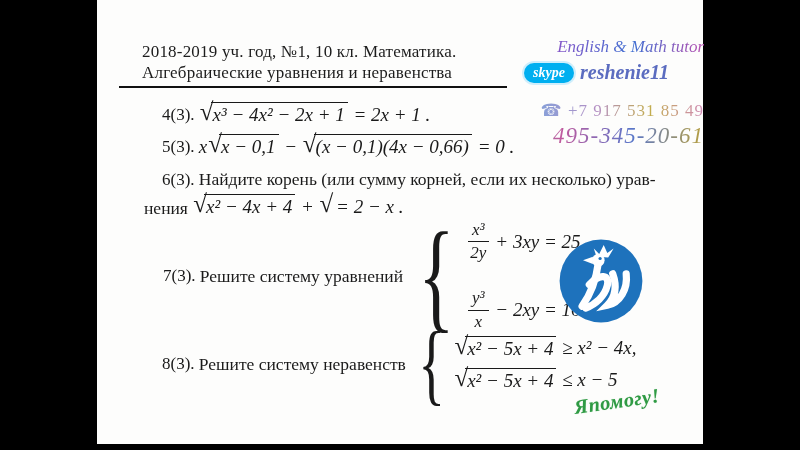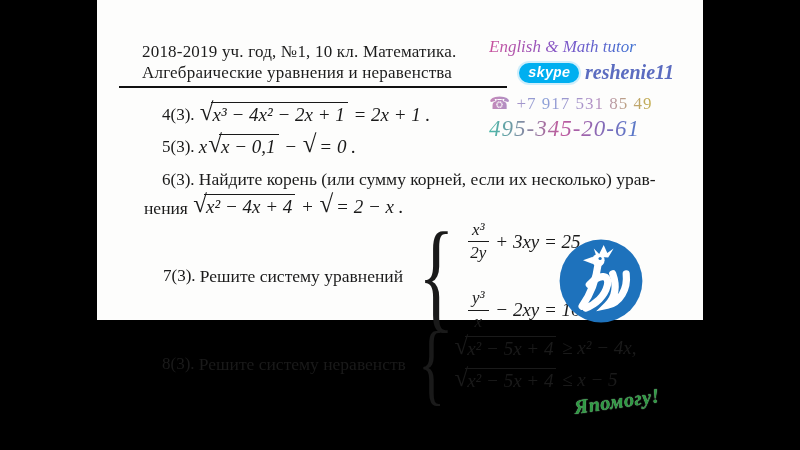--- a/index.html
+++ b/index.html
@@ -1,35 +1,35 @@
 <!DOCTYPE html>
 <html><head>
 <meta charset="utf-8">
 <style>
   html,body{margin:0;padding:0;background:#000;}
   .stage{position:relative;width:800px;height:450px;background:#000;overflow:hidden;
          font-family:"Liberation Serif",serif;color:#1a1a1a;}
-  .page{position:absolute;left:97px;top:0;width:606px;height:320px;background:#fdfdfc;}
+  .page{position:absolute;left:97px;top:0;width:606px;height:444px;background:#fdfdfc;}
   .abs{position:absolute;}
 
   
   .hdr{font-size:17px;line-height:21px;color:#1c1c1c;letter-spacing:.2px;}
   .rule{height:2px;background:#111;}
 
   
-  .contact{width:215px;text-align:left;}
+  .contact{width:215px;text-align:right;}
   .tutor{font-style:italic;font-size:17px;font-weight:500;
          background:linear-gradient(90deg,#c9519c,#8055c8,#3f6fd1,#b84fb0);
          -webkit-background-clip:text;background-clip:text;color:transparent;}
   .skyperow{display:flex;align-items:center;justify-content:center;gap:6px;margin-top:4px;}
-  .skypepill{background:#00aff0;color:#fff;font-family:Liberation Mono, monospace;
+  .skypepill{background:#00aff0;color:#fff;font-family:Liberation Serif, serif;
              font-weight:bold;font-style:italic;font-size:14px;line-height:20px;
              padding:0 9px;border-radius:11px;box-shadow:0 0 0 2px #cfeefb;}
   .skypename{font-size:20px;font-weight:bold;font-style:italic;color:#5b6cc0;}
-  .phone1{font-size:17px;margin-top:9px;letter-spacing:1px;
+  .phone1{font-size:17px;margin-top:16px;letter-spacing:1px;
           background:linear-gradient(90deg,#c687b8,#8aa0d8,#b48fc4,#c2ad4e,#d08ab8);
           -webkit-background-clip:text;background-clip:text;color:transparent;}
   .phone2{font-size:23px;font-style:italic;margin-top:2px;letter-spacing:1px;
           background:linear-gradient(90deg,#49b8a8,#c05a9e,#5a77c9,#b8a03f);
           -webkit-background-clip:text;background-clip:text;color:transparent;}
   .picon{font-style:normal;}
 
   
   .plabel{font-weight:normal;font-size:17px;white-space:pre;}
   .ptext{font-size:17.5px;white-space:pre;font-family:Liberation Serif, serif;}
@@ -78,21 +78,21 @@
     <div class="abs mrow" style="left:65px;top:102px;">
       <span class="plabel">4(3). </span>
       <span class="math">
         <span class="sqrt"><span class="sign">√</span><span class="rad">x³ − 4x² − 2x + 1</span></span><span> = 2x + 1 .</span>
       </span>
     </div>
 
     <div class="abs mrow" style="left:65px;top:134px;">
       <span class="plabel">5(3). </span>
       <span class="math">
-        <span>x</span><span class="sqrt"><span class="sign">√</span><span class="rad">x − 0,1</span></span><span> − </span><span class="sqrt"><span class="sign">√</span></span><span> = 0 .</span>
+        <span>x</span><span class="sqrt"><span class="sign">√</span><span class="rad">x − 0,1</span></span><span> − </span><span class="sqrt"><span class="sign">√</span><span class="rad">(x − 0,1)(4x − 0,66)</span></span><span> = 0 .</span>
       </span>
     </div>
 
     <div class="abs" style="left:65px;top:169px;">
       <span class="plabel">6(3). </span><span class="ptext">Найдите корень (или сумму корней, если их несколько) урав-</span>
     </div>
     <div class="abs mrow" style="left:47px;top:194px;align-items:flex-end;">
       <span class="ptext">нения </span>
       <span class="math">
         <span class="sqrt"><span class="sign">√</span><span class="rad">x² − 4x + 4</span></span><span> + </span><span class="sqrt"><span class="sign">√</span></span><span> = 2 − x .</span>

